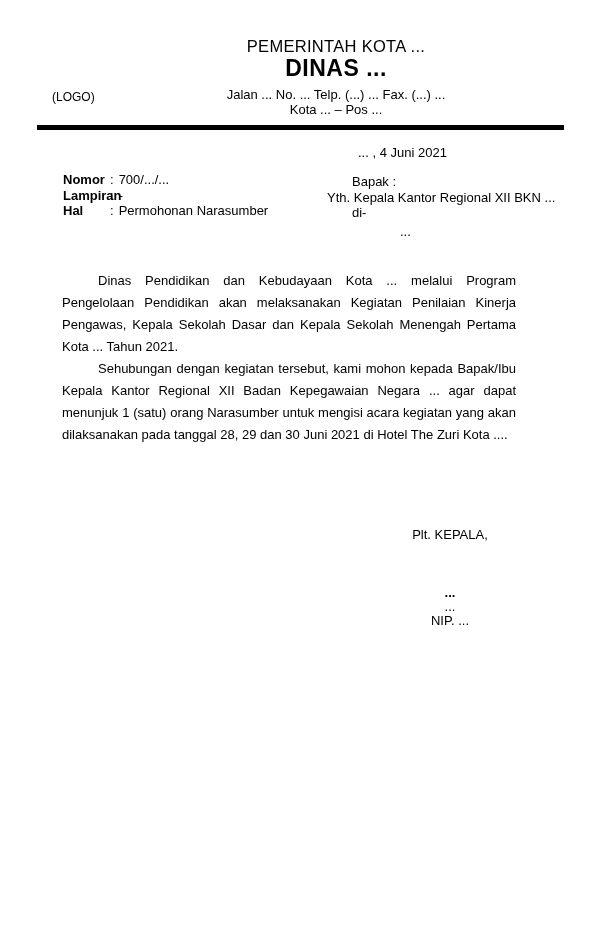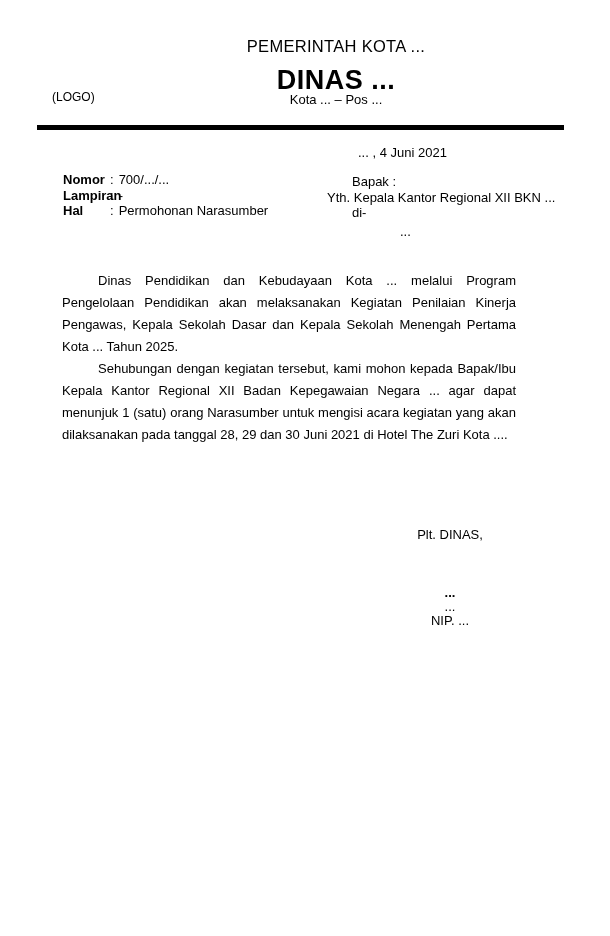--- a/index.html
+++ b/index.html
@@ -5,21 +5,21 @@
   html,body { margin:0; padding:0; background:#ffffff; }
   .page {
     position:relative; width:610px; height:936px; background:#ffffff;
     color:#000000; font-family:"Liberation Sans", sans-serif;
     overflow:hidden;
   }
   
   .logo { position:absolute; left:52px; top:90px; font-size:12px; }
   .lh-center { position:absolute; left:136px; top:36px; width:400px; text-align:center; }
   .lh-gov    { font-size:16.5px; line-height:21px; letter-spacing:0.3px; }
-  .lh-agency { font-size:27px; font-weight:bold; line-height:23px; letter-spacing:0.5px;margin-top:12px; }
+  .lh-agency { font-size:23px; font-weight:bold; line-height:23px; letter-spacing:0.5px; }
   .lh-addr   { font-size:13px; line-height:15px; margin-top:7px; }
   .lh-city   { font-size:13px; line-height:15px; }
   .rule { position:absolute; left:37px; top:125px; width:527px; height:5px; background:#000000; }
   
   .date { position:absolute; left:350px; top:145px; font-size:13px; line-height:15px;margin-left:8px; }
   
   .meta { position:absolute; left:63px; top:172px; font-size:13px; line-height:15.5px; }
   .m-label { display:inline-block; width:47px;font-weight:bold; }
   .m-sep   { margin-right:5px; }
   .m-bold  { font-weight:normal; }
@@ -40,20 +40,21 @@
 </head>
 <body>
 
 <div class="page">
 
   <div>
     <span class="logo">(LOGO)</span>
     <div class="lh-center">
       <div class="lh-gov">PEMERINTAH KOTA ...</div>
       <div class="lh-agency">DINAS ...</div>
+      <div class="lh-addr">Jalan ... No. ... Telp. (...) ... Fax. (...) ...</div>
       <div class="lh-city">Kota ... – Pos ...</div>
     </div>
     <div class="rule"></div>
   </div>
 
   <div class="date">... , 4 Juni 2021</div>
 
   <div class="meta">
     <div class="m-row">
       <span class="m-label">Nomor</span><span class="m-sep">:</span><span class="m-val">700/.../...</span>
@@ -67,26 +68,26 @@
   </div>
 
   <div class="recipient">
     <div class="r-indent">Bapak :</div>
     <div>Yth. Kepala Kantor Regional XII BKN ...</div>
     <div class="r-indent">di-</div>
     <div class="r-place">...</div>
   </div>
 
   <div class="body-text">
-    <p>Dinas Pendidikan dan Kebudayaan Kota ... melalui Program Pengelolaan Pendidikan akan melaksanakan Kegiatan Penilaian Kinerja Pengawas, Kepala Sekolah Dasar dan Kepala Sekolah Menengah Pertama Kota ... Tahun 2025.</p>
+    <p>Dinas Pendidikan dan Kebudayaan Kota ... melalui Program Pengelolaan Pendidikan akan melaksanakan Kegiatan Penilaian Kinerja Pengawas, Kepala Sekolah Dasar dan Kepala Sekolah Menengah Pertama Kota ... Tahun 2021.</p>
     <p>Sehubungan dengan kegiatan tersebut, kami mohon kepada Bapak/Ibu Kepala Kantor Regional XII Badan Kepegawaian Negara ... agar dapat menunjuk 1 (satu) orang Narasumber untuk mengisi acara kegiatan yang akan dilaksanakan pada tanggal 28, 29 dan 30 Juni 2021 di Hotel The Zuri Kota ....</p>
   </div>
 
   <div class="signature">
-    <div class="sig-title">Plt. DINAS,</div>
+    <div class="sig-title">Plt. KEPALA,</div>
     <div class="sig-block">
       <div class="sig-name">...</div>
       <div>...</div>
       <div>NIP. ...</div>
     </div>
   </div>
 
 </div>
 
 </body></html>

